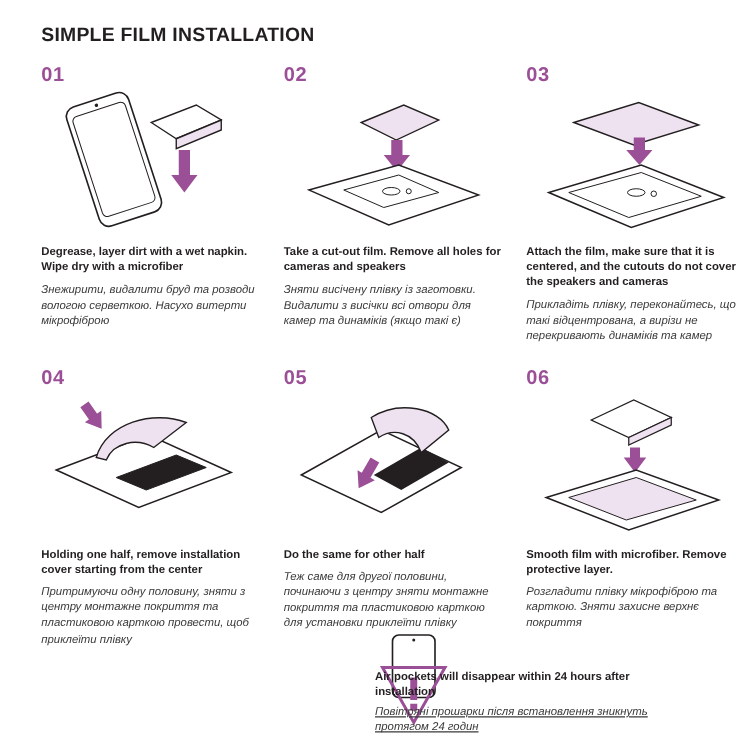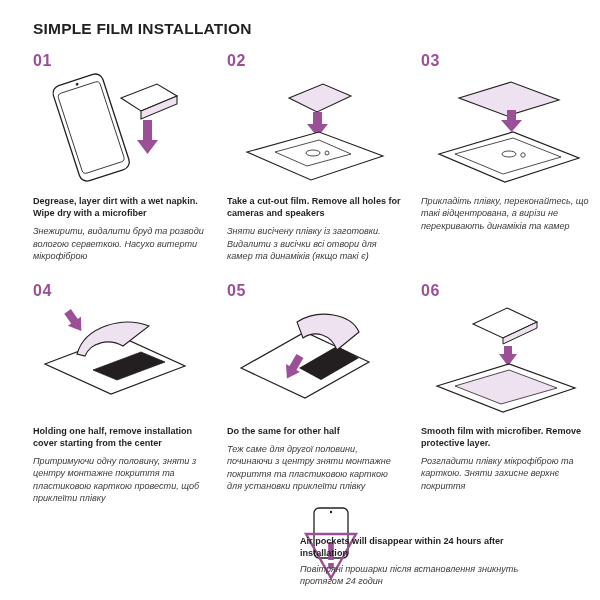--- a/index.html
+++ b/index.html
@@ -88,20 +88,21 @@
     font-weight: bold;
     line-height: 1.33;
     margin: 0 0 4px 0;
   }
   .footer-text-uk {
     font-size: 9.1px;
     line-height: 1.38;
     margin: 0;
     color: #3a3a3a;
     font-style: italic;
+    text-decoration: underline;
   }
   .footer-art {
     position: absolute;
     left: 300px;
     bottom: 18px;
   }
   svg { display: block; overflow: visible; }
 </style>
 </head>
 <body>
@@ -181,20 +182,21 @@
           </g>
 
           <g transform="translate(18,56)">
             <polygon points="0,22 74,0 140,26 66,50" fill="#ffffff" stroke="#231f20" stroke-width="1.2"></polygon>
             <polygon points="16,22 74,6 122,25 64,42" fill="#ffffff" stroke="#231f20" stroke-width="0.8"></polygon>
             <ellipse cx="70" cy="22" rx="7" ry="3" fill="none" stroke="#231f20" stroke-width="0.8"></ellipse>
             <circle cx="84" cy="23" r="2.2" fill="none" stroke="#231f20" stroke-width="0.8"></circle>
           </g>
         </svg>
       </div>
+      <p class="txt-en">Attach the film, make sure that it is centered, and the cutouts do not cover the speakers and cameras</p>
       <p class="txt-uk">Прикладіть плівку, переконайтесь, що такі відцентрована, а вирізи не перекривають динаміків та камер</p>
     </div>
 
     <div class="step row2">
       <p class="step-num">04</p>
       <div class="art">
         <svg width="175" height="112" viewBox="0 0 175 112">
           <g transform="translate(12,30)">
             <polygon points="0,28 74,0 140,30 66,58" fill="#ffffff" stroke="#231f20" stroke-width="1.2"></polygon>
 

